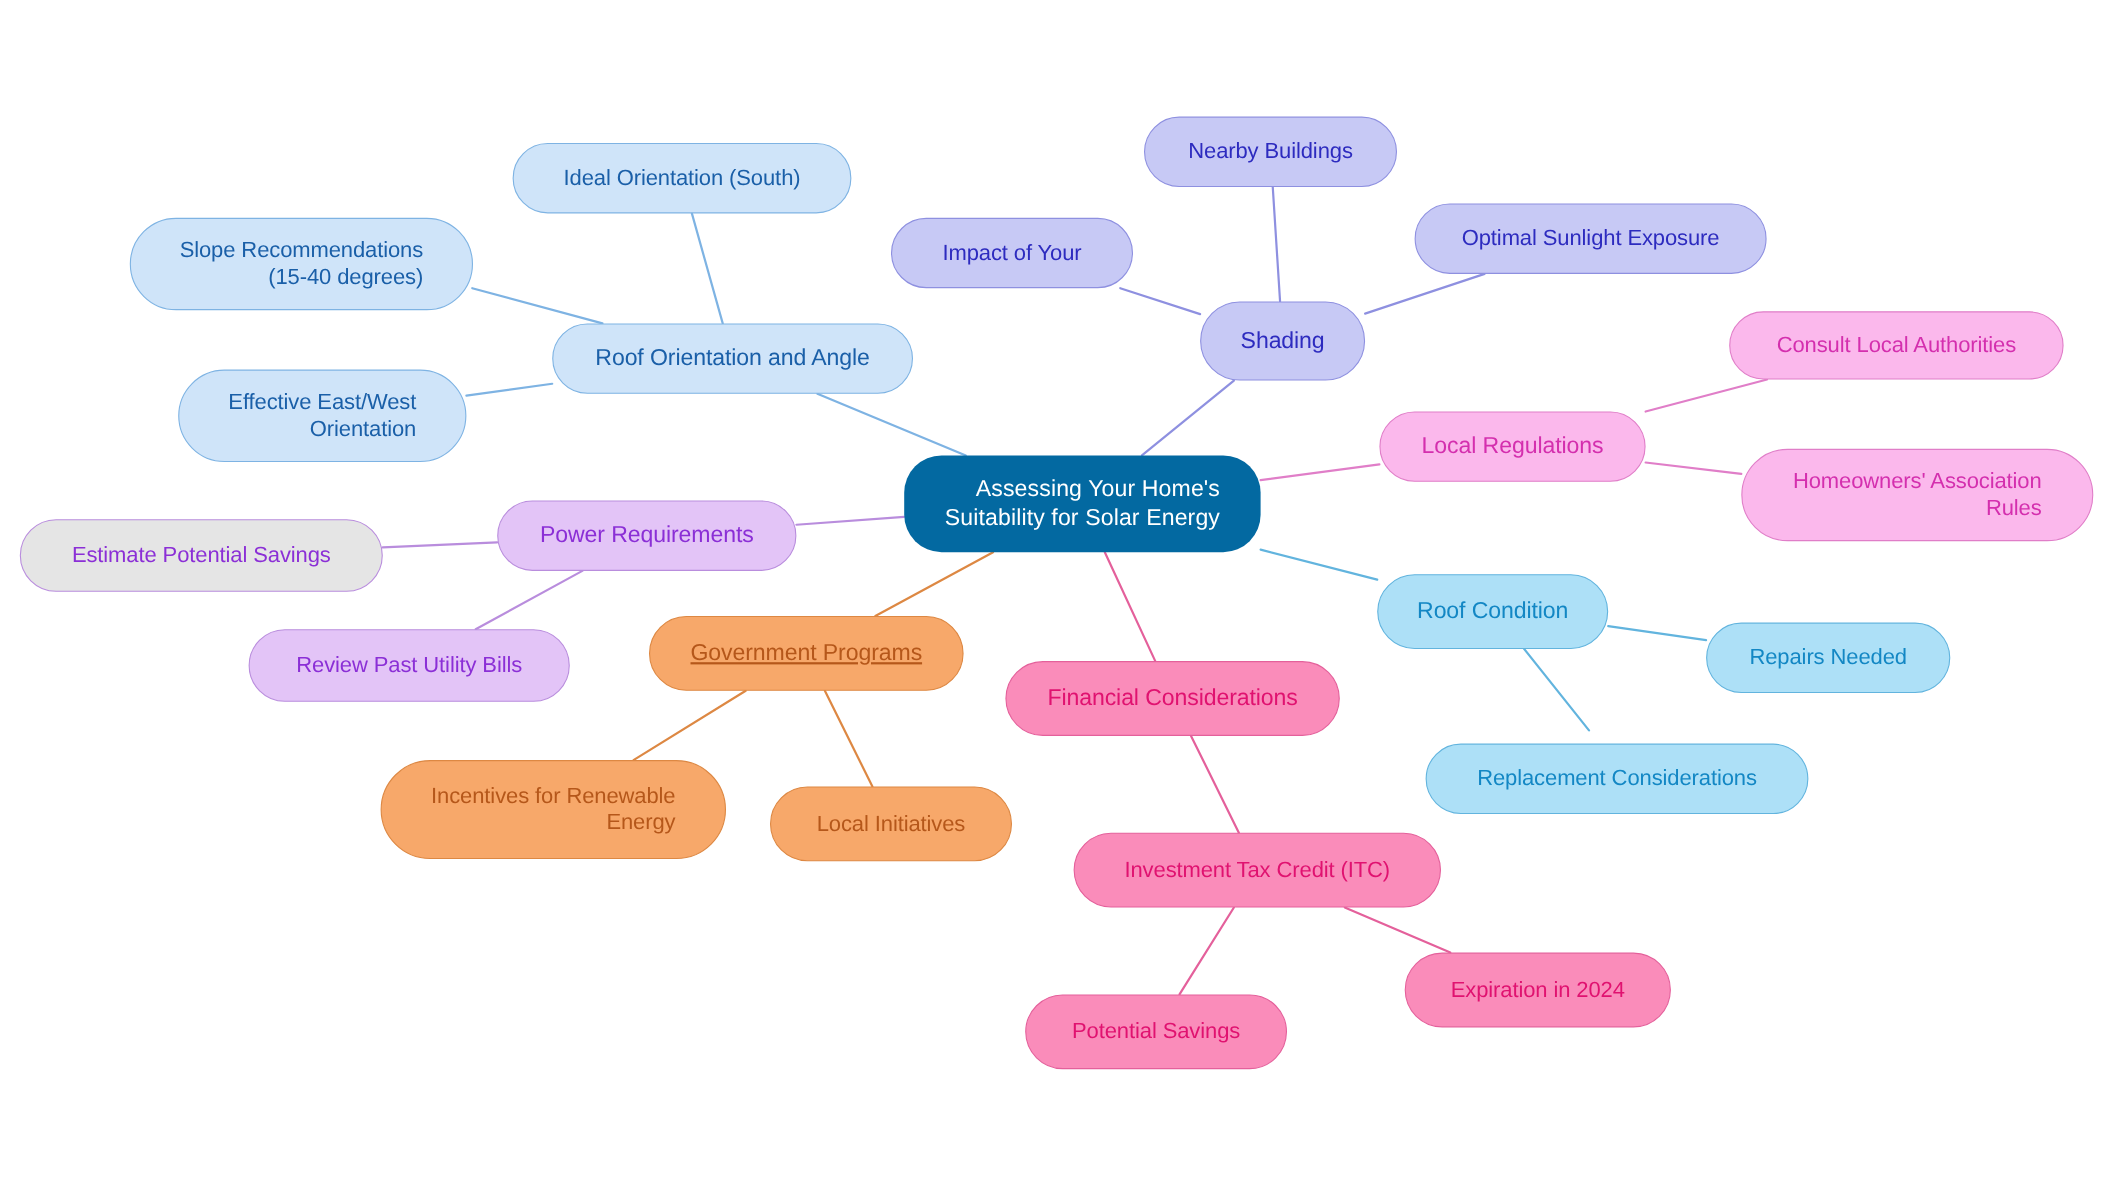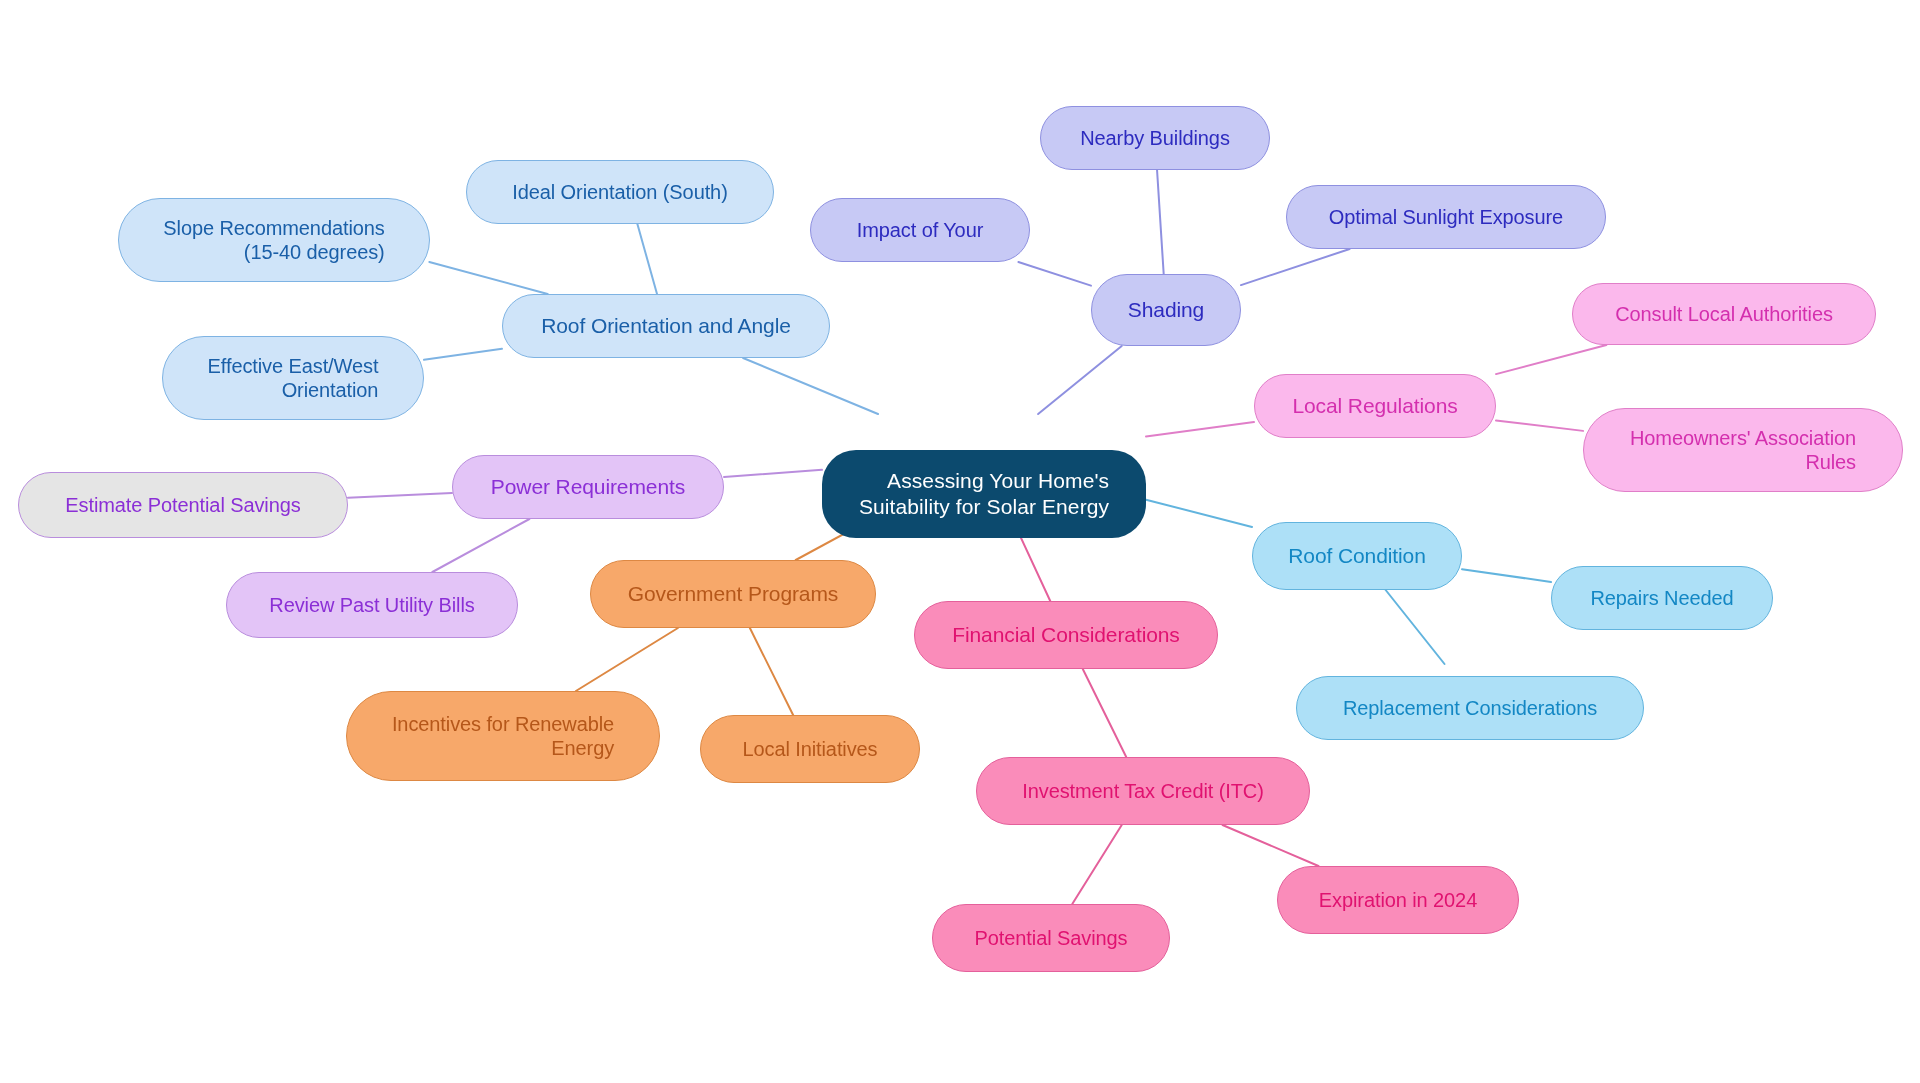--- a/index.html
+++ b/index.html
@@ -76,44 +76,44 @@
       <line x1="1121.7210884353742" y1="825" x2="1072.2789115646258" y2="904" stroke="#e4609b" stroke-width="2" stroke-linecap="round"></line>
       <line x1="1222.5412844036698" y1="825" x2="1318.4587155963302" y2="866" stroke="#e4609b" stroke-width="2" stroke-linecap="round"></line>
       <line x1="902.7941176470588" y1="502" x2="795.75" y2="560" stroke="#dd8843" stroke-width="2" stroke-linecap="round"></line>
       <line x1="677.9295774647887" y1="628" x2="575.887323943662" y2="691" stroke="#dd8843" stroke-width="2" stroke-linecap="round"></line>
       <line x1="749.8903225806451" y1="628" x2="793.1096774193549" y2="715" stroke="#dd8843" stroke-width="2" stroke-linecap="round"></line>
       <line x1="822" y1="469.8636363636364" x2="724" y2="477.04040404040404" stroke="#b98ddd" stroke-width="2" stroke-linecap="round"></line>
       <line x1="452" y1="493.0444444444444" x2="348" y2="497.6666666666667" stroke="#b98ddd" stroke-width="2" stroke-linecap="round"></line>
       <line x1="529.4237288135594" y1="519" x2="432.4067796610169" y2="572" stroke="#b98ddd" stroke-width="2" stroke-linecap="round"></line>
     </svg>
   <div id="node-layer">
-      <div class="node root" style="left: 822px; top: 414px; width: 324px; height: 88px; background: #0c4a6e; color: rgb(255, 255, 255); margin-top: 36px;">Assessing Your Home's
+      <div class="node root" style="left: 822px; top: 414px; width: 324px; height: 88px; background: #0369a1; color: rgb(255, 255, 255);">Assessing Your Home's
 Suitability for Solar Energy</div>
       <div class="node l1" style="left: 502px; top: 294px; width: 328px; height: 64px; background: rgb(207, 228, 249); border-color: rgb(126, 179, 227); color: rgb(26, 95, 168);">Roof Orientation and Angle</div>
-      <div class="node l2" style="left: 466px; top: 130px; width: 308px; height: 64px; background: rgb(207, 228, 249); border-color: rgb(126, 179, 227); color: rgb(26, 95, 168); margin-top: 30px;">Ideal Orientation (South)</div>
+      <div class="node l2" style="left: 466px; top: 130px; width: 308px; height: 64px; background: rgb(207, 228, 249); border-color: rgb(126, 179, 227); color: rgb(26, 95, 168);">Ideal Orientation (South)</div>
       <div class="node l2" style="left: 118px; top: 178px; width: 312px; height: 84px; background: rgb(207, 228, 249); border-color: rgb(126, 179, 227); color: rgb(26, 95, 168); margin-top: 20px;">Slope Recommendations
 (15-40 degrees)</div>
       <div class="node l2" style="left: 162px; top: 336px; width: 262px; height: 84px; background: rgb(207, 228, 249); border-color: rgb(126, 179, 227); color: rgb(26, 95, 168);">Effective East/West
 Orientation</div>
       <div class="node l1" style="left: 1091px; top: 274px; width: 150px; height: 72px; background: rgb(199, 201, 245); border-color: rgb(142, 144, 224); color: rgb(45, 43, 191);">Shading</div>
       <div class="node l2" style="left: 1040px; top: 106px; width: 230px; height: 64px; background: rgb(199, 201, 245); border-color: rgb(142, 144, 224); color: rgb(45, 43, 191);">Nearby Buildings</div>
       <div class="node l2" style="left: 810px; top: 198px; width: 220px; height: 64px; background: rgb(199, 201, 245); border-color: rgb(142, 144, 224); color: rgb(45, 43, 191);">Impact of Your</div>
       <div class="node l2" style="left: 1286px; top: 185px; width: 320px; height: 64px; background: rgb(199, 201, 245); border-color: rgb(142, 144, 224); color: rgb(45, 43, 191);">Optimal Sunlight Exposure</div>
       <div class="node l1" style="left: 1254px; top: 374px; width: 242px; height: 64px; background: rgb(251, 184, 236); border-color: rgb(224, 126, 200); color: rgb(212, 47, 174);">Local Regulations</div>
       <div class="node l2" style="left: 1572px; top: 283px; width: 304px; height: 62px; background: rgb(251, 184, 236); border-color: rgb(224, 126, 200); color: rgb(212, 47, 174);">Consult Local Authorities</div>
       <div class="node l2" style="left: 1583px; top: 408px; width: 320px; height: 84px; background: rgb(251, 184, 236); border-color: rgb(224, 126, 200); color: rgb(212, 47, 174);">Homeowners' Association
 Rules</div>
       <div class="node l1" style="left: 1252px; top: 522px; width: 210px; height: 68px; background: rgb(173, 224, 247); border-color: rgb(98, 180, 222); color: rgb(19, 135, 196);">Roof Condition</div>
       <div class="node l2" style="left: 1551px; top: 566px; width: 222px; height: 64px; background: rgb(173, 224, 247); border-color: rgb(98, 180, 222); color: rgb(19, 135, 196);">Repairs Needed</div>
       <div class="node l2" style="left: 1296px; top: 664px; width: 348px; height: 64px; background: rgb(173, 224, 247); border-color: rgb(98, 180, 222); color: rgb(19, 135, 196); margin-top: 12px;">Replacement Considerations</div>
       <div class="node l1" style="left: 914px; top: 601px; width: 304px; height: 68px; background: rgb(250, 140, 186); border-color: rgb(228, 96, 155); color: rgb(224, 18, 112);">Financial Considerations</div>
       <div class="node l2" style="left: 976px; top: 757px; width: 334px; height: 68px; background: rgb(250, 140, 186); border-color: rgb(228, 96, 155); color: rgb(224, 18, 112);">Investment Tax Credit (ITC)</div>
       <div class="node l2" style="left: 932px; top: 904px; width: 238px; height: 68px; background: rgb(250, 140, 186); border-color: rgb(228, 96, 155); color: rgb(224, 18, 112);">Potential Savings</div>
       <div class="node l2" style="left: 1277px; top: 866px; width: 242px; height: 68px; background: rgb(250, 140, 186); border-color: rgb(228, 96, 155); color: rgb(224, 18, 112);">Expiration in 2024</div>
-      <div class="node l1" style="left: 590px; top: 560px; width: 286px; height: 68px; background: rgb(247, 168, 106); border-color: rgb(221, 136, 67); color: rgb(181, 87, 26);">Government Programs</div>
+      <div class="node l1" style="left: 590px; top: 560px; width: 286px; height: 68px; background: rgb(247, 168, 106); border-color: rgb(221, 136, 67); color: rgb(181, 87, 26); text-decoration: underline;">Government Programs</div>
       <div class="node l2" style="left: 346px; top: 691px; width: 314px; height: 90px; background: rgb(247, 168, 106); border-color: rgb(221, 136, 67); color: rgb(181, 87, 26);">Incentives for Renewable
 Energy</div>
       <div class="node l2" style="left: 700px; top: 715px; width: 220px; height: 68px; background: rgb(247, 168, 106); border-color: rgb(221, 136, 67); color: rgb(181, 87, 26);">Local Initiatives</div>
       <div class="node l1" style="left: 452px; top: 455px; width: 272px; height: 64px; background: rgb(227, 196, 247); border-color: rgb(185, 141, 221); color: rgb(139, 47, 214);">Power Requirements</div>
       <div class="node l2" style="left: 18px; top: 472px; width: 330px; height: 66px; background: #e5e5e5; border-color: rgb(185, 141, 221); color: rgb(139, 47, 214);">Estimate Potential Savings</div>
       <div class="node l2" style="left: 226px; top: 572px; width: 292px; height: 66px; background: rgb(227, 196, 247); border-color: rgb(185, 141, 221); color: rgb(139, 47, 214);">Review Past Utility Bills</div>
     </div>
 </div>
 
 </body></html>

